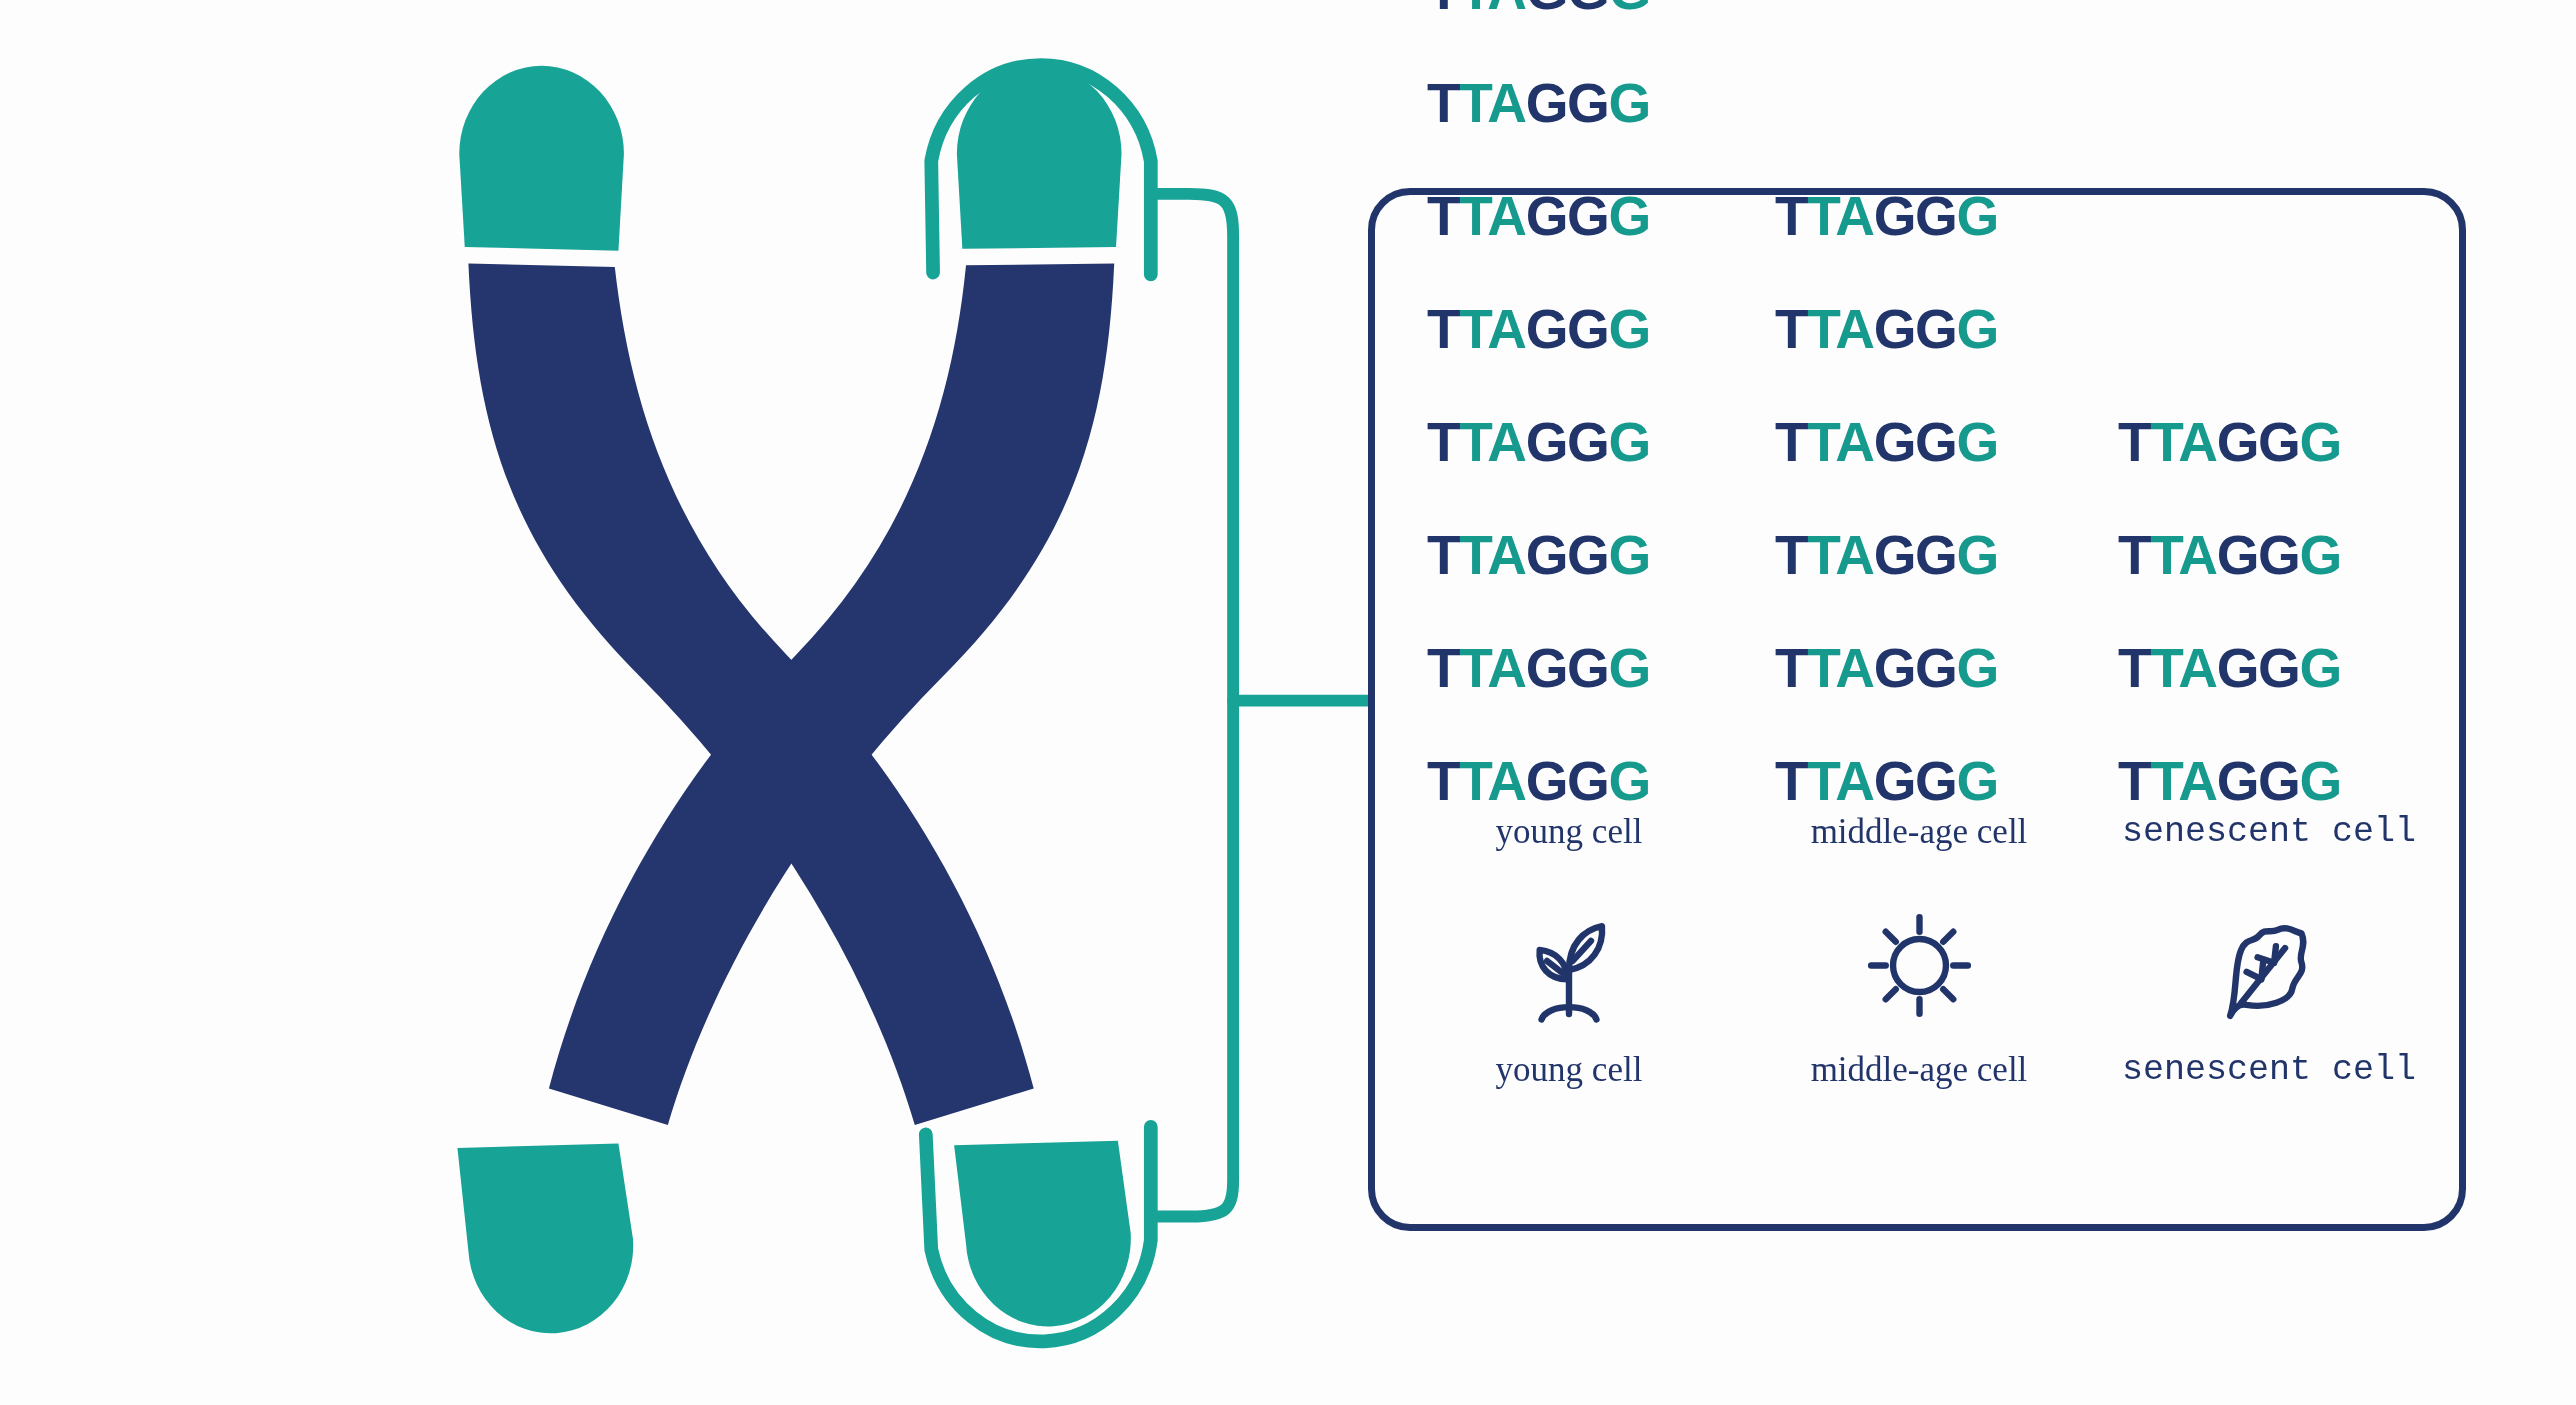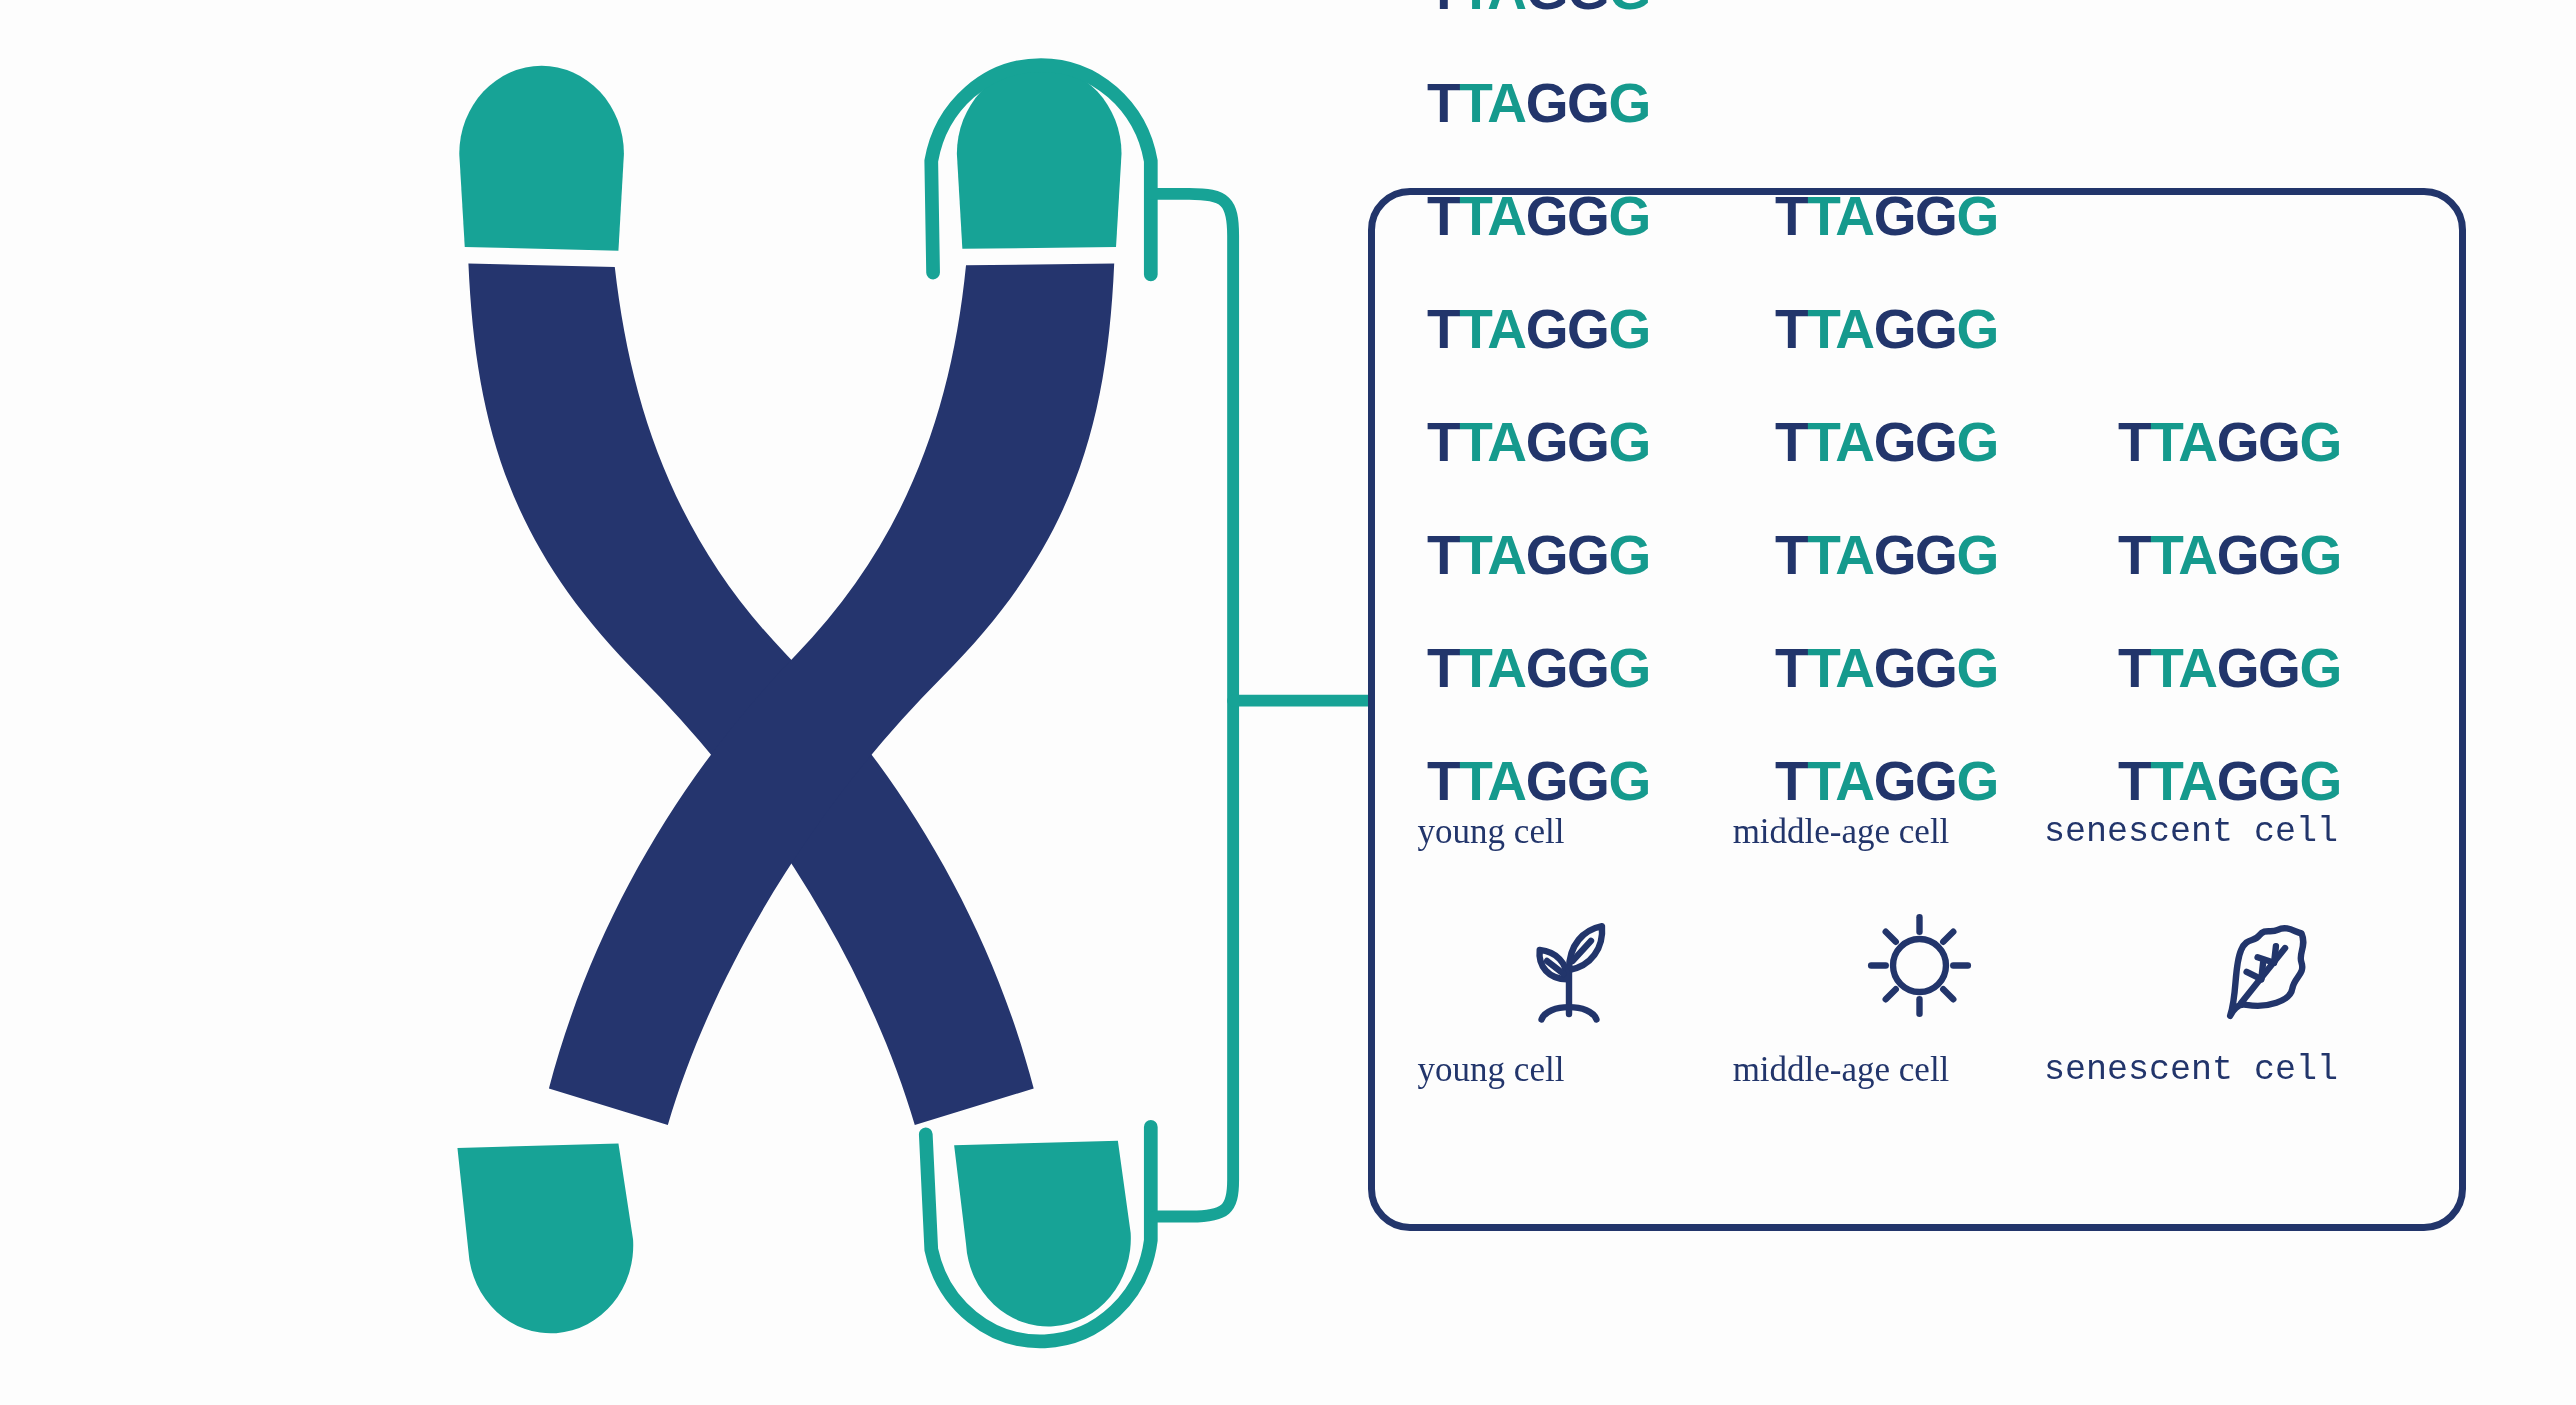--- a/index.html
+++ b/index.html
@@ -64,21 +64,21 @@
     height: 66px;
     white-space: nowrap;
     font-family: "Liberation Sans", sans-serif;
   }
   .b-navy { color: #22356b; }
   .b-teal { color: #159a8d; }
 
   
   .caption-row {
     position: absolute;
-    left: 1349px;
+    left: 1427px;
     width: 997px;
     display: flex;
   }
   #captions-top { top: 812px; }
   #captions-bottom { top: 1050px; }
   .caption-cell {
     color: #22356b;
     font-size: 35px;
     font-family: "Liberation Serif", serif;
     text-align: center;

